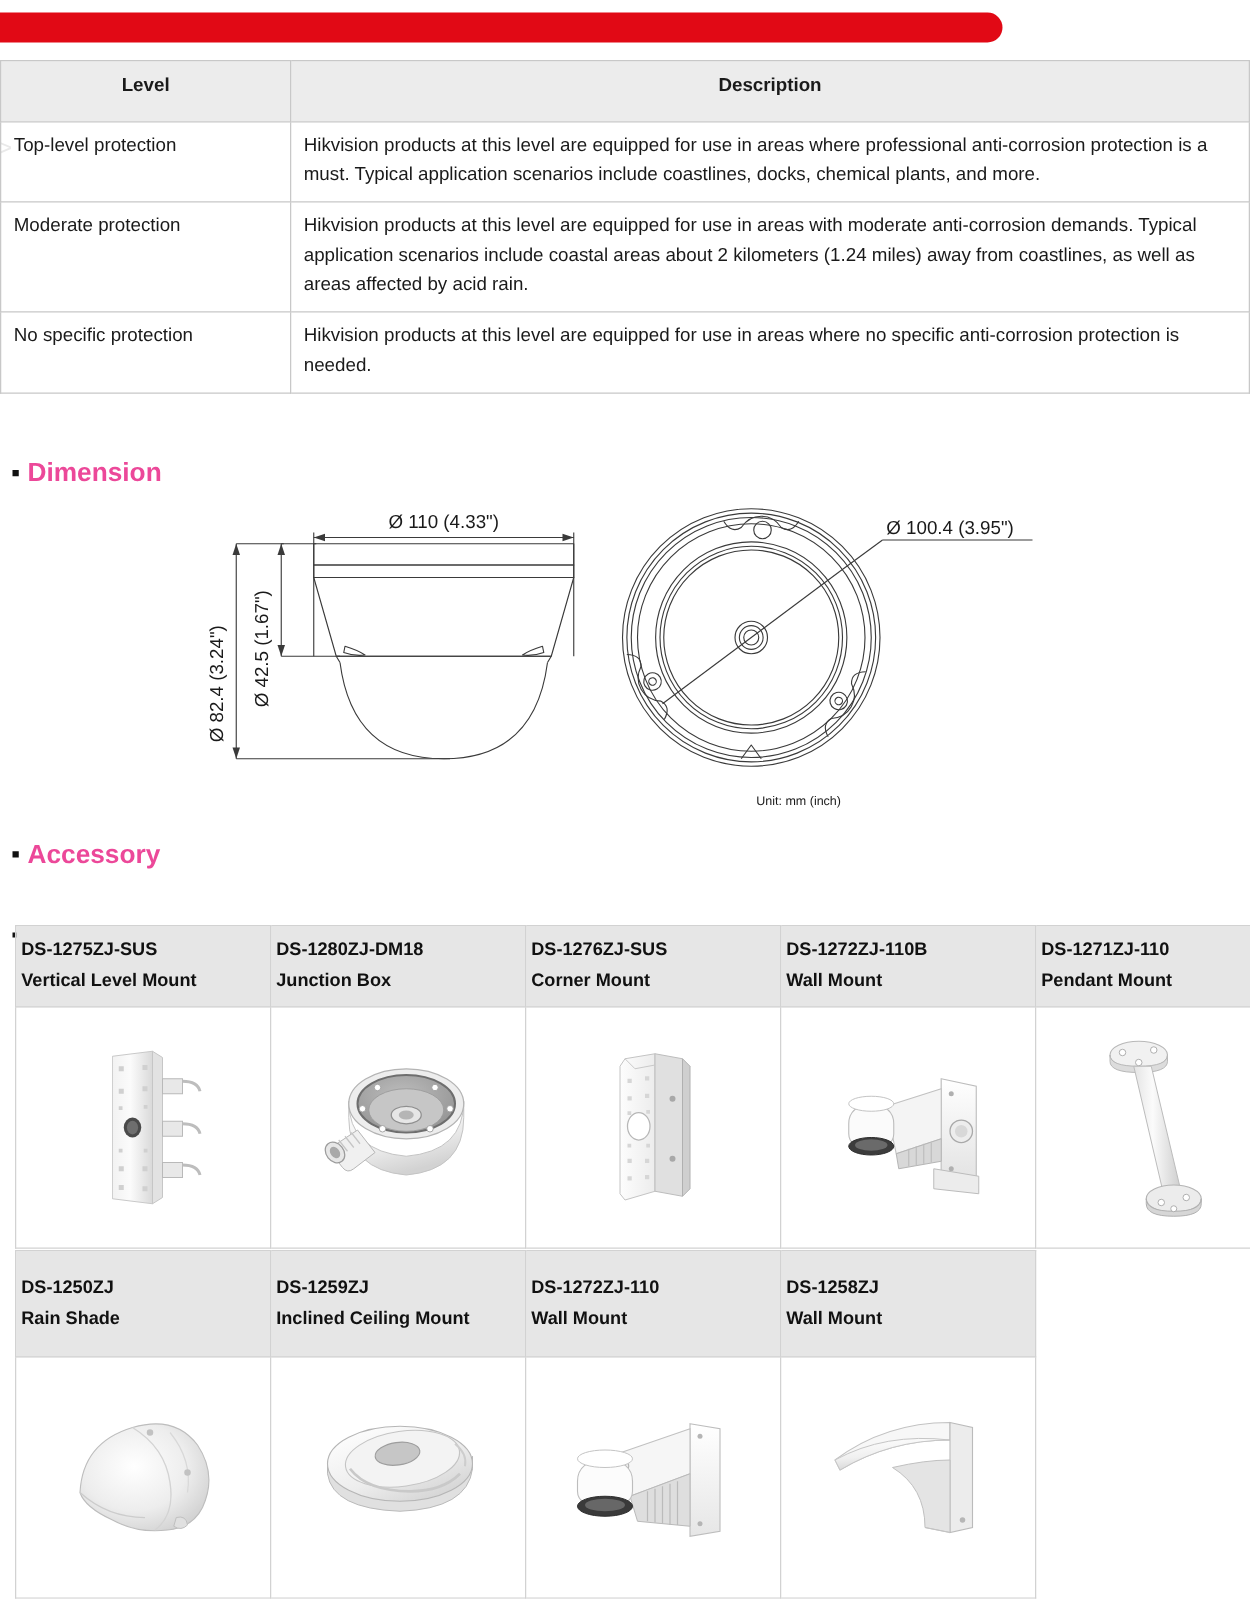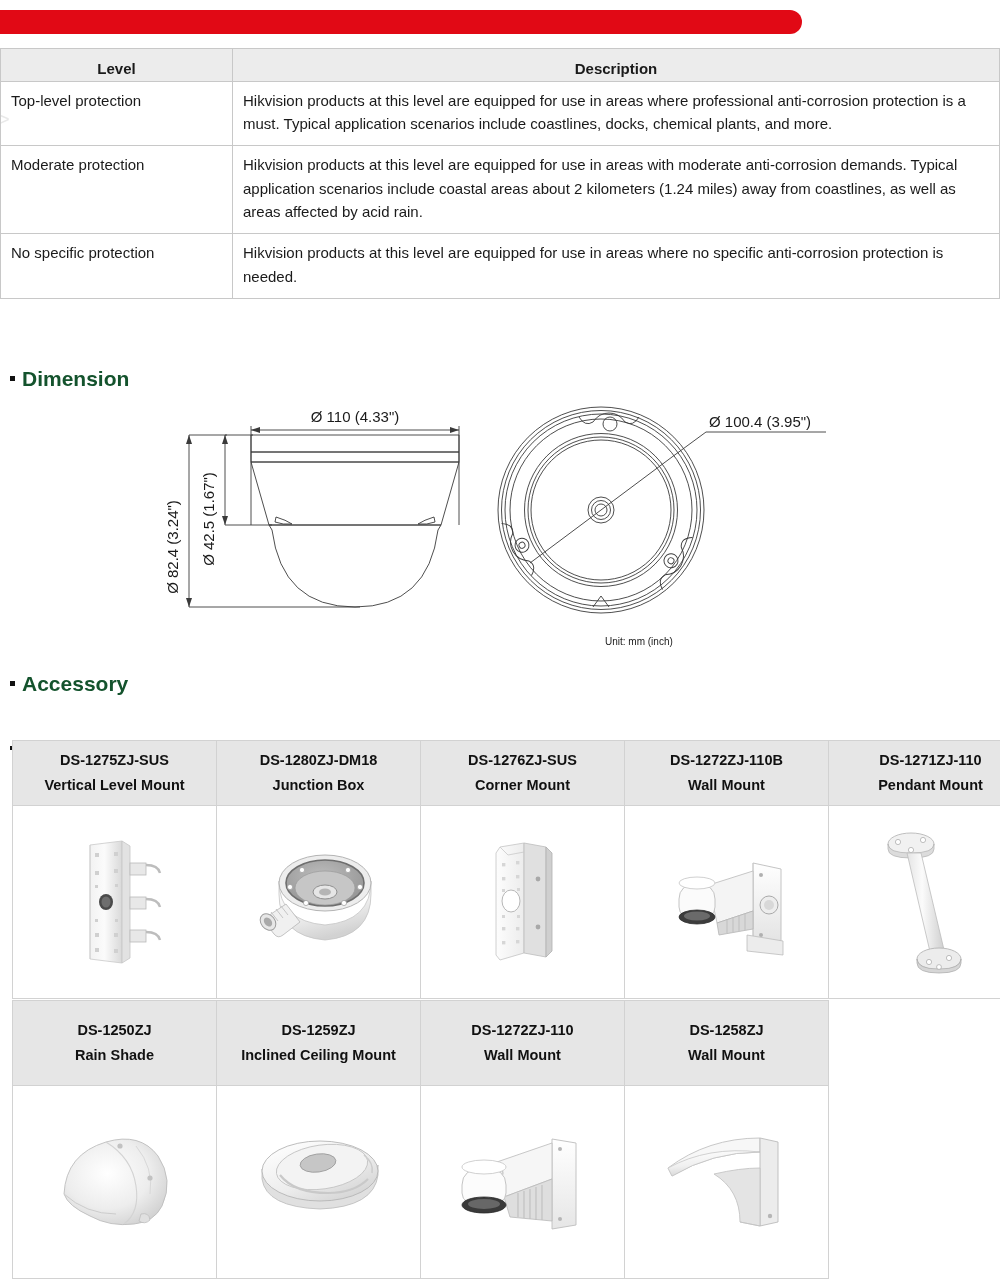--- a/index.html
+++ b/index.html
@@ -35,31 +35,31 @@
     padding:7px 10px 9px 10px;
     font-size:15px;
     line-height:1.58;
     font-weight:400;
   }
   .level-table thead th{
     background:#ececec;
     text-align:center;
     font-weight:bold;
     font-size:15px;
-    padding-top:8px;padding-bottom:0;
+    padding-top:8px;padding-bottom:16px;
     vertical-align:middle;
   }
   .col-level{width:211px;}
   .lvl-cell{white-space:nowrap;}
 
   
   .sec-head{
     position:absolute;
     font-weight:bold;
-    color:#14532d;
+    color:#ec4899;
     display:flex;align-items:center;
   }
   .sec-head .bullet{
     display:inline-block;width:5px;height:5px;background:#111;
     margin-right:7px;position:relative;top:-1px;
   }
   #dimension-head{left:10px;top:367px;font-size:21px;}
   #accessory-head{left:10px;top:672px;font-size:21px;align-items:center;}
   #optional-head{left:10px;top:711px;font-size:17px;margin-top:28px;}
   #optional-head .bullet{width:4px;height:4px;margin-right:6px;}
@@ -75,21 +75,20 @@
   
   .acc-table{
     position:absolute;left:12px;width:976px;
     border-collapse:collapse;table-layout:fixed;
   }
   #acc-table-1{top:740px;}
   #acc-table-2{top:1000px;}
   .acc-table td{
     border:1px solid #d2d2d2;
     width:195px;
-    text-align:center;
     vertical-align:middle;
   }
   .acc-label{
     background:#e6e6e6;
     font-weight:bold;
     font-size:14.5px;
     line-height:1.72;
     height:56px;
     padding:4px 4px;
     color:#111;

